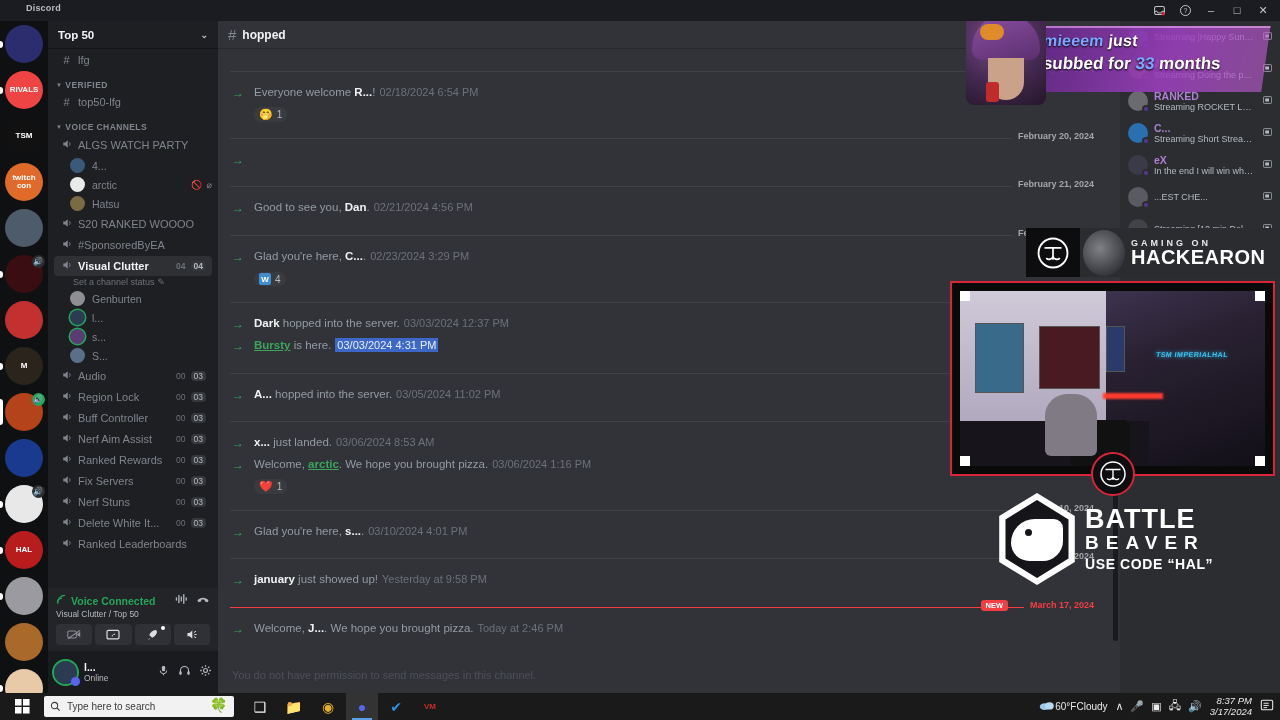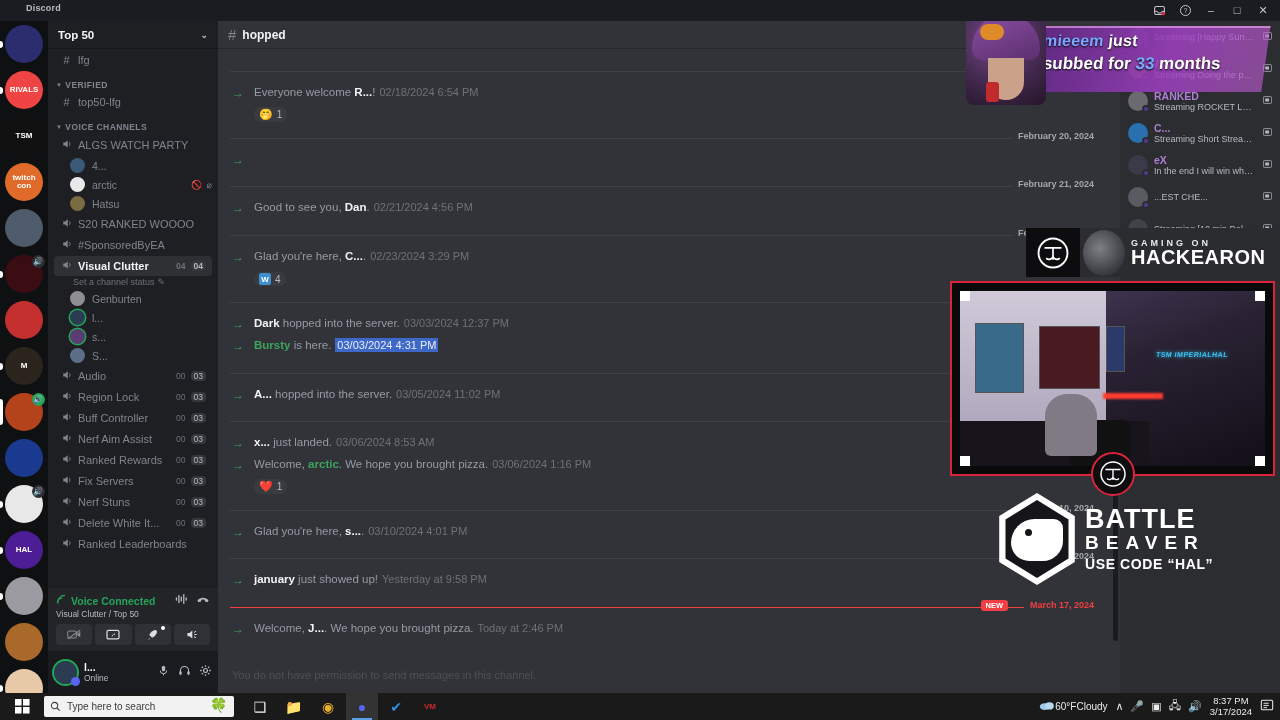--- a/index.html
+++ b/index.html
@@ -143,21 +143,21 @@
   .divider.new .lbl { color: #f23f43; }
   .divider.new .newpill {
     position: absolute; right: 92px; top: 2px; background: #f23f43; color: #fff;
     font-size: 7.5px; font-weight: bold; padding: 1px 5px; border-radius: 3px;
   }
 
   .msg { display: flex; align-items: flex-start; padding: 3px 10px 3px 14px; }
   .msg .arrow { color: #3ba55d; font-size: 12px; width: 22px; flex: none; line-height: 1.35; }
   .msg .body { color: #949ba4; font-size: 11.5px; line-height: 1.35; }
   .msg .body b { color: #f2f3f5; }
-  .msg .body .usergreen { color: #3ba55d; font-weight: 600; }
+  .msg .body .usergreen { color: #3ba55d; font-weight: 600; text-decoration: underline; }
   .msg .ts { color: #6d7179; font-size: 11px; margin-left: 4px; }
   .msg .ts.sel { background: #3e68c7; color: #e8ecf5; padding: 1px 2px; }
   .reaction {
     display: inline-flex; align-items: center; gap: 4px; margin: 3px 0 1px 36px;
     padding: 1px 5px; border-radius: 7px; background: rgba(255,255,255,.04);
     font-size: 10px; color: #b5bac1;
   }
   .reaction .em { font-size: 11px; }
   .reaction .emb {
     display:inline-flex;align-items:center;justify-content:center;
@@ -302,21 +302,21 @@
   .tb-icons { display: flex; align-items: center; gap: 2px; margin-left: 10px; }
   .tb-ico {
     width: 32px; height: 27px; display: flex; align-items: center; justify-content: center;
     position: relative; font-size: 13px; color: #eee;
   }
   .tb-ico .underline { position:absolute; bottom:0; left:6px; right:6px; height:2px; background:#5aa0e6; }
   .tb-ico.active { background: #333; }
   .tb-right { margin-left: auto; display: flex; align-items: center; gap: 8px; padding-right: 6px; color: #eaeaea; font-size: 10px; }
   .tb-weather { display: flex; align-items: center; }
   .tb-tray { display: flex; align-items: center; gap: 7px; font-size: 11px; }
-  .tb-clock { text-align: center; line-height: 1.15; font-size: 9.5px; }
+  .tb-clock { text-align: right; line-height: 1.15; font-size: 9.5px; font-style: italic; }
   .tb-notif { font-size: 12px; }
 </style>
 </head>
 <body>
 
 <div class="app">
 
   <div class="titlebar">
     <div class="titlebar-brand">Discord</div>
     <div class="win-btns">
@@ -377,21 +377,21 @@
       <div class="srv">
         <div class="srv-icon" style="background:#1a3a8f;color:#fff"></div>
       </div>
       <div class="srv">
         <div class="pill dot"></div>
         <div class="srv-icon" style="background:#e8e8e8;color:#111"></div>
         <div class="srv-badge">🔊</div>
       </div>
       <div class="srv">
         <div class="pill dot"></div>
-        <div class="srv-icon" style="background:#4c1d95;color:#fff">HAL</div>
+        <div class="srv-icon" style="background:#b91c1c;color:#fff">HAL</div>
       </div>
       <div class="srv">
         <div class="pill dot"></div>
         <div class="srv-icon" style="background:#9a9aa0;color:#fff"></div>
       </div>
       <div class="srv">
         <div class="srv-icon" style="background:#a8692a;color:#fff"></div>
       </div>
       <div class="srv">
         <div class="pill dot"></div>

